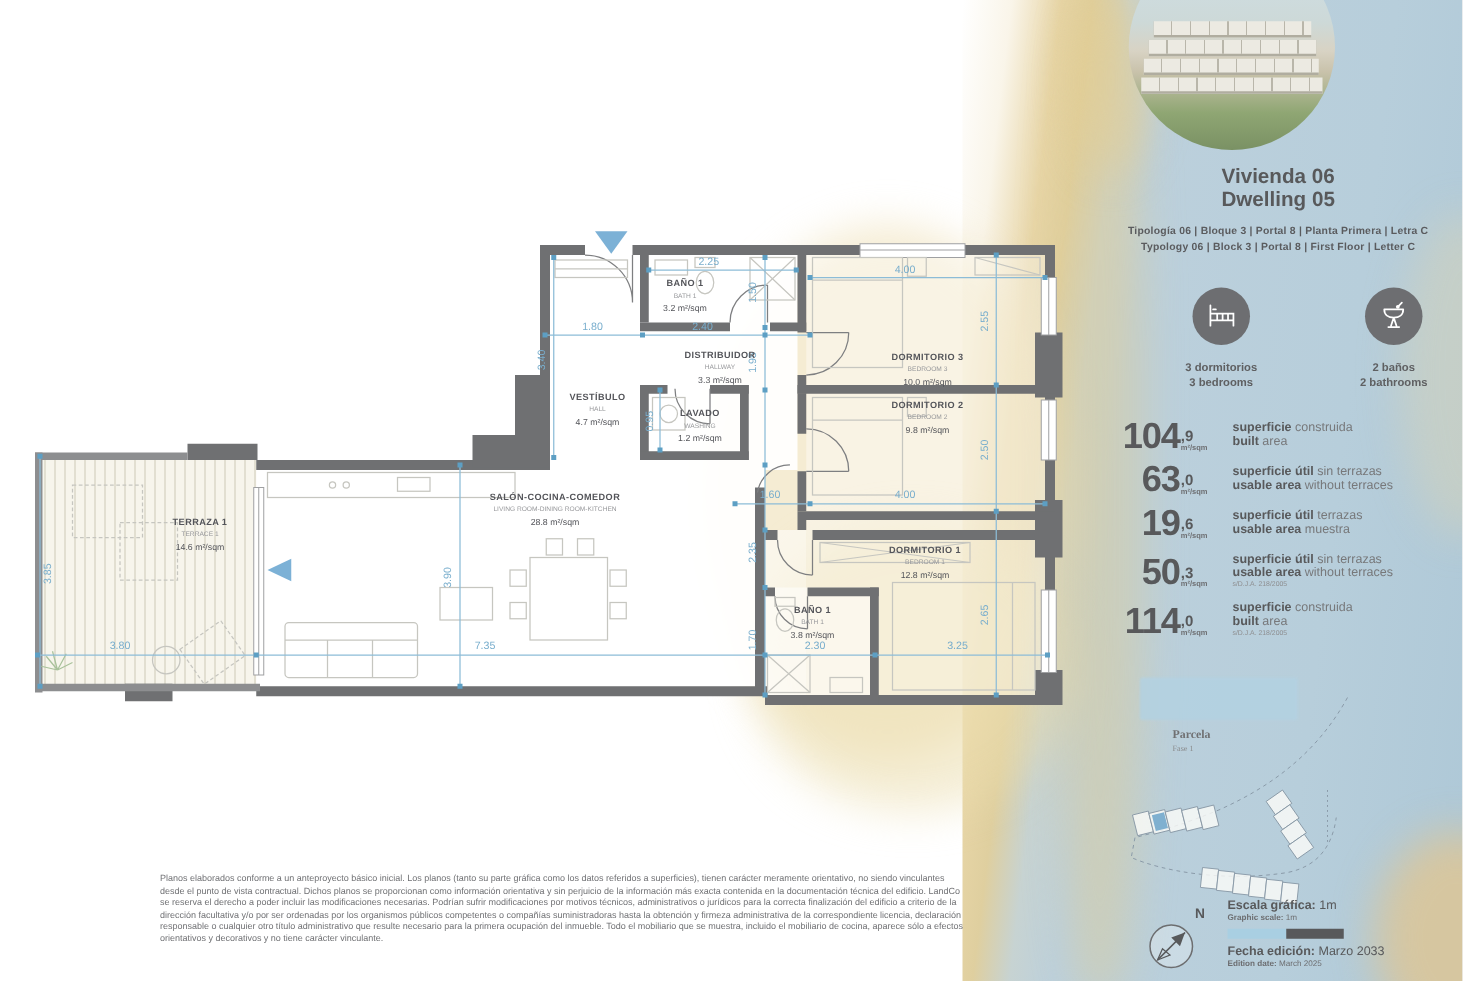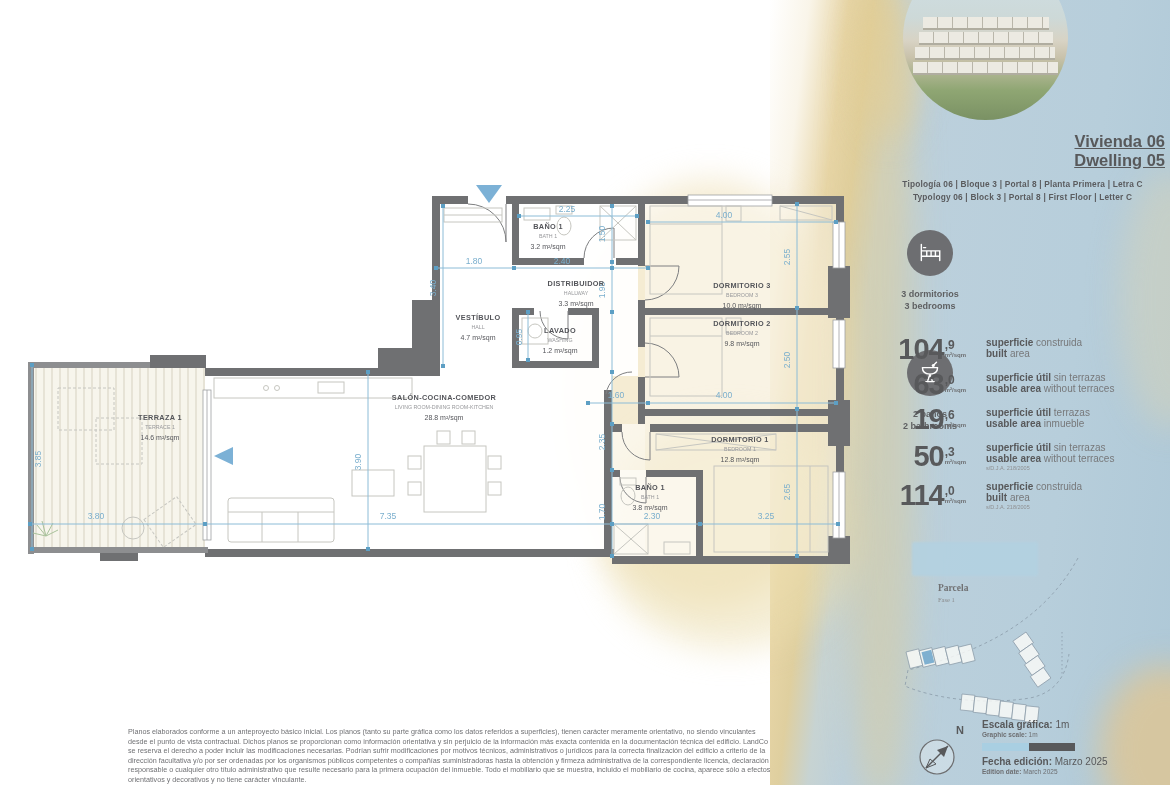--- a/index.html
+++ b/index.html
@@ -29,48 +29,48 @@
   .rname{fill:#54555a;font-size:7.3px;letter-spacing:.35px;font-weight:bold;}
   .ren{fill:#97989b;font-size:5.3px;}
   .rarea{fill:#54555a;font-size:7px;}
   .site{stroke:#8a9aa8;stroke-width:.8;fill:none;}
   .siteb{stroke:#8898a6;stroke-width:.7;fill:rgba(252,252,249,.8);}
   
   .photo{position:absolute;left:903px;top:-45px;width:165px;height:165px;border-radius:50%;overflow:hidden;
      background:linear-gradient(180deg,#cfe0e9 0%,#cdd9d8 38%,#d8d3c4 52%,#c9c2ab 62%,#8fa673 82%,#7a9164 100%);}
   .ph-bar{position:absolute;background:#eceae2;border-bottom:2px solid #b0ada0;
      background-image:repeating-linear-gradient(90deg,transparent 0 14px,#b9b6aa 14px 15px);}
-  .title{position:absolute;left:880px;top:132px;width:285px;text-align:right;
-     font-size:16.5px;font-weight:bold;line-height:19px;color:#58595b;text-decoration:underline;}
+  .title{position:absolute;left:880px;top:132px;width:285px;text-align:center;
+     font-size:16.5px;font-weight:bold;line-height:19px;color:#58595b;}
   .typelines{position:absolute;left:855px;top:178px;width:335px;text-align:center;
      font-size:8.3px;font-weight:bold;line-height:13px;color:#5a5b5e;letter-spacing:.2px;}
-  .features{position:absolute;left:880px;top:230px;width:285px;display:flex;justify-content:flex-end;gap:38px;flex-direction:column;}
+  .features{position:absolute;left:880px;top:230px;width:285px;display:flex;justify-content:flex-end;gap:38px;}
   .feature{display:flex;flex-direction:column;align-items:center;width:100px;}
   .fcircle{width:46px;height:46px;border-radius:50%;background:#6d6e71;display:flex;align-items:center;justify-content:center;}
   .flabel{margin-top:12px;text-align:center;font-size:9px;font-weight:bold;line-height:12px;color:#5f6062;}
   .stats{position:absolute;left:880px;top:336px;width:288px;}
   .stat{display:flex;margin-bottom:9px;}
-  .stat-num{width:86px;display:flex;justify-content:flex-end;align-items:center;}
+  .stat-num{width:86px;display:flex;justify-content:flex-end;align-items:flex-end;}
   .stat-int{font-size:29px;font-weight:bold;line-height:26px;letter-spacing:-1px;color:#58595b;}
   .stat-sub{display:flex;flex-direction:column;align-items:flex-start;margin-left:1px;}
   .stat-dec{font-size:12px;font-weight:bold;line-height:11px;color:#58595b;}
   .stat-unit{font-size:6px;font-weight:bold;color:#6d6e71;margin-top:1px;}
   .stat-desc{margin-left:20px;padding-top:2px;}
   .sline{font-size:10px;line-height:10.5px;color:#77787a;}
   .sline b{color:#58595b;}
   .snote{font-size:5.5px;color:#8e8f91;margin-top:1px;}
   .swatch{position:absolute;left:912px;top:542px;width:126px;height:34px;background:#b3d2e2;opacity:.85;border-radius:2px;filter:blur(1px);}
   .parcela{position:absolute;left:938px;top:583px;font-size:9.5px;font-weight:bold;color:#707173;line-height:11px;font-family:Liberation Serif, serif;}
   .parcela .fase{font-size:6.5px;font-weight:normal;color:#8a8b8d;}
   .scaleblock{position:absolute;left:982px;top:719px;font-size:10px;color:#58595b;line-height:12px;}
   .scaleblock .tiny{font-size:6.5px;line-height:8px;color:#6d6e71;}
   .bar{display:flex;margin:4px 0 5px 0;}
   .bar .seg1{width:47px;height:8px;background:#a9cfe2;}
   .bar .seg2{width:46px;height:8px;background:#58595b;}
-  .disclaimer{position:absolute;left:128px;top:698px;width:648px;font-size:7.2px;line-height:9.6px;color:#707174;margin-top:29px;}
+  .disclaimer{position:absolute;left:128px;top:698px;width:648px;font-size:7.2px;line-height:9.6px;color:#707174;}
 </style>
 </head>
 <body>
 
 <div class="page">
 
   <div class="bg"></div>
   <div class="blob b1"></div>
   <div class="blob b2"></div>
   <div class="blob b3"></div>
@@ -439,21 +439,21 @@
     <div class="stat">
       <div class="stat-num">
           <span class="stat-int">19</span>
         <span class="stat-sub">
             <span class="stat-dec">,6</span>
         <span class="stat-unit">m²/sqm</span>
           </span>
         </div>
       <div class="stat-desc">
         <div class="sline"><b>superficie útil</b><span> terrazas</span></div>
-        <div class="sline"><b>usable area</b><span> inmueble</span></div>
+        <div class="sline"><b>usable area</b><span> muestra</span></div>
       </div>
     </div>
     <div class="stat">
       <div class="stat-num">
           <span class="stat-int">50</span>
         <span class="stat-sub">
             <span class="stat-dec">,3</span>
         <span class="stat-unit">m²/sqm</span>
           </span>
         </div>
@@ -484,19 +484,19 @@
     <div class="fase">Fase 1</div>
   </div>
 
   <div class="scaleblock">
     <div><b>Escala gráfica:</b><span> 1m</span></div>
     <div class="tiny"><b>Graphic scale:</b><span> 1m</span></div>
     <div class="bar">
         <div class="seg1"></div>
         <div class="seg2"></div>
       </div>
-    <div><b>Fecha edición:</b><span> Marzo 2025</span></div>
+    <div><b>Fecha edición:</b><span> Marzo 2033</span></div>
     <div class="tiny"><b>Edition date:</b><span> March 2025</span></div>
   </div>
 
   <div class="disclaimer">Planos elaborados conforme a un anteproyecto básico inicial. Los planos (tanto su parte gráfica como los datos referidos a superficies), tienen carácter meramente orientativo, no siendo vinculantes desde el punto de vista contractual. Dichos planos se proporcionan como información orientativa y sin perjuicio de la información más exacta contenida en la documentación técnica del edificio. LandCo se reserva el derecho a poder incluir las modificaciones necesarias. Podrían sufrir modificaciones por motivos técnicos, administrativos o jurídicos para la correcta finalización del edificio a criterio de la dirección facultativa y/o por ser ordenadas por los organismos públicos competentes o compañías suministradoras hasta la obtención y firmeza administrativa de la correspondiente licencia, declaración responsable o cualquier otro título administrativo que resulte necesario para la primera ocupación del inmueble. Todo el mobiliario que se muestra, incluido el mobiliario de cocina, aparece sólo a efectos orientativos y decorativos y no tiene carácter vinculante.</div>
 
 </div>
 
 </body></html>

